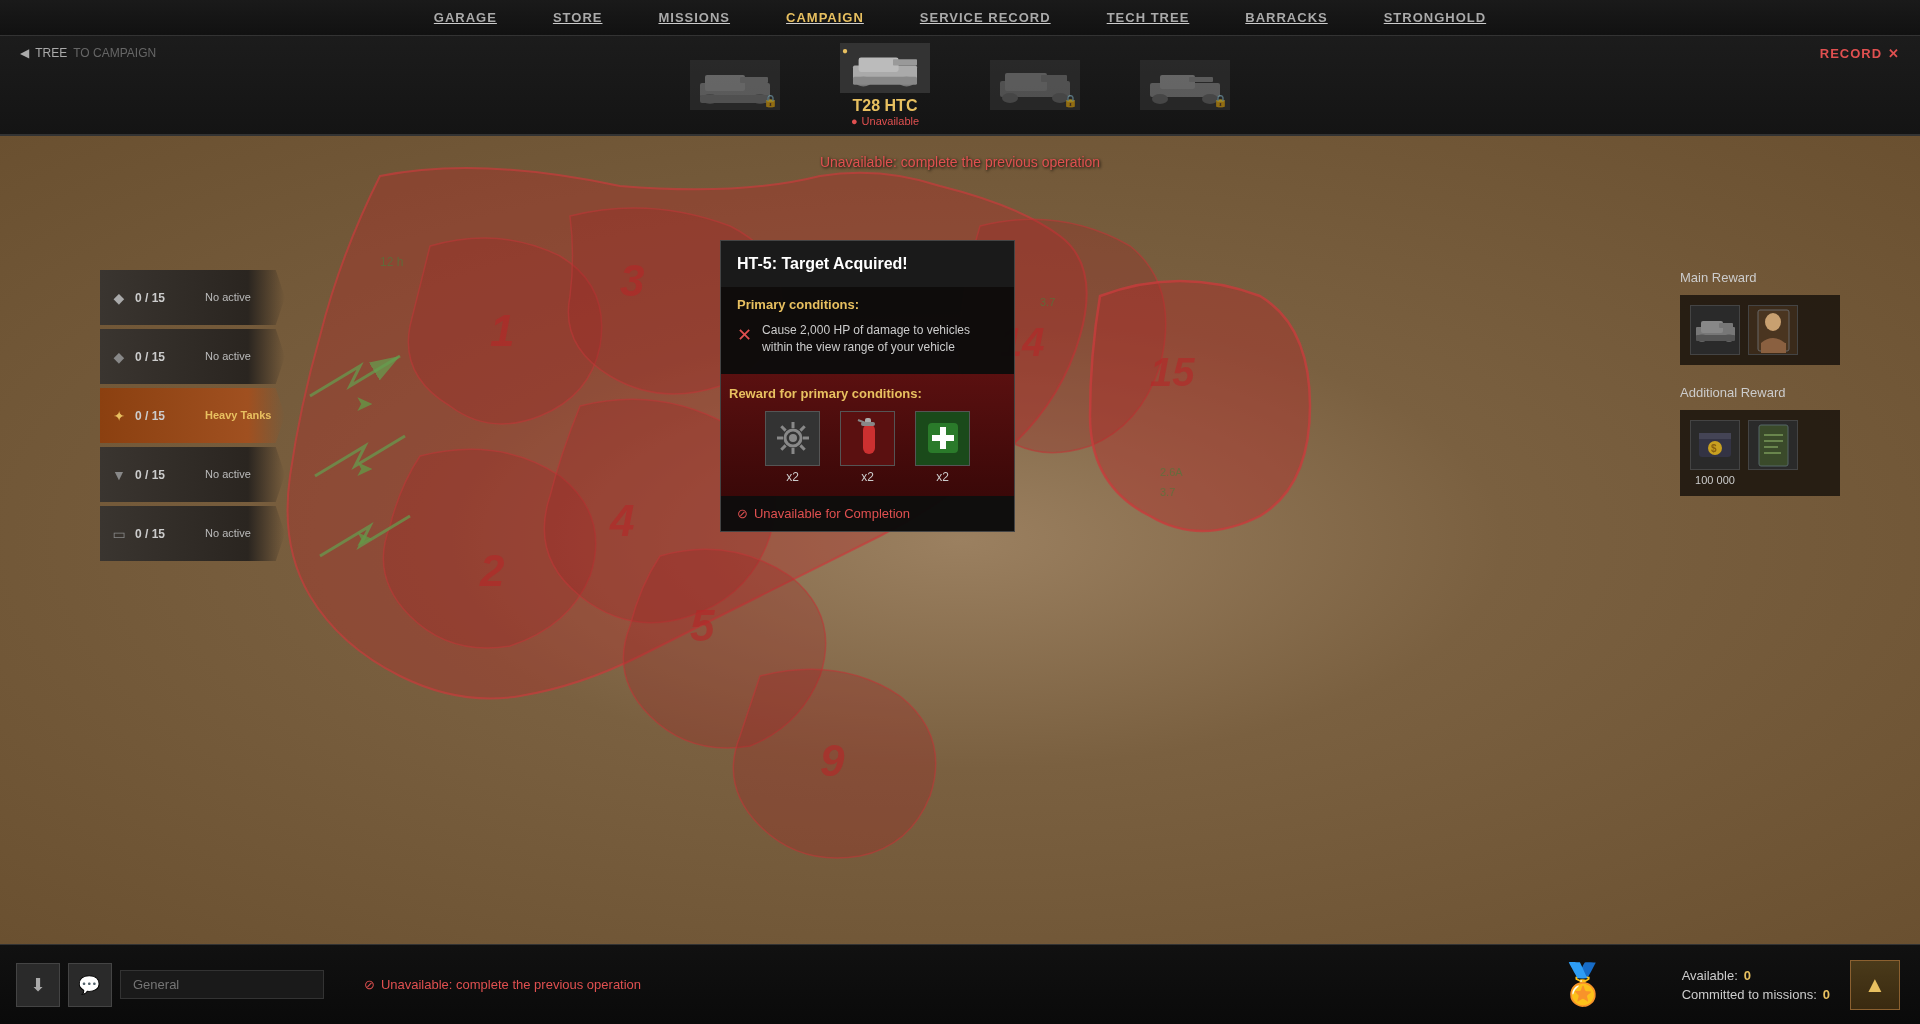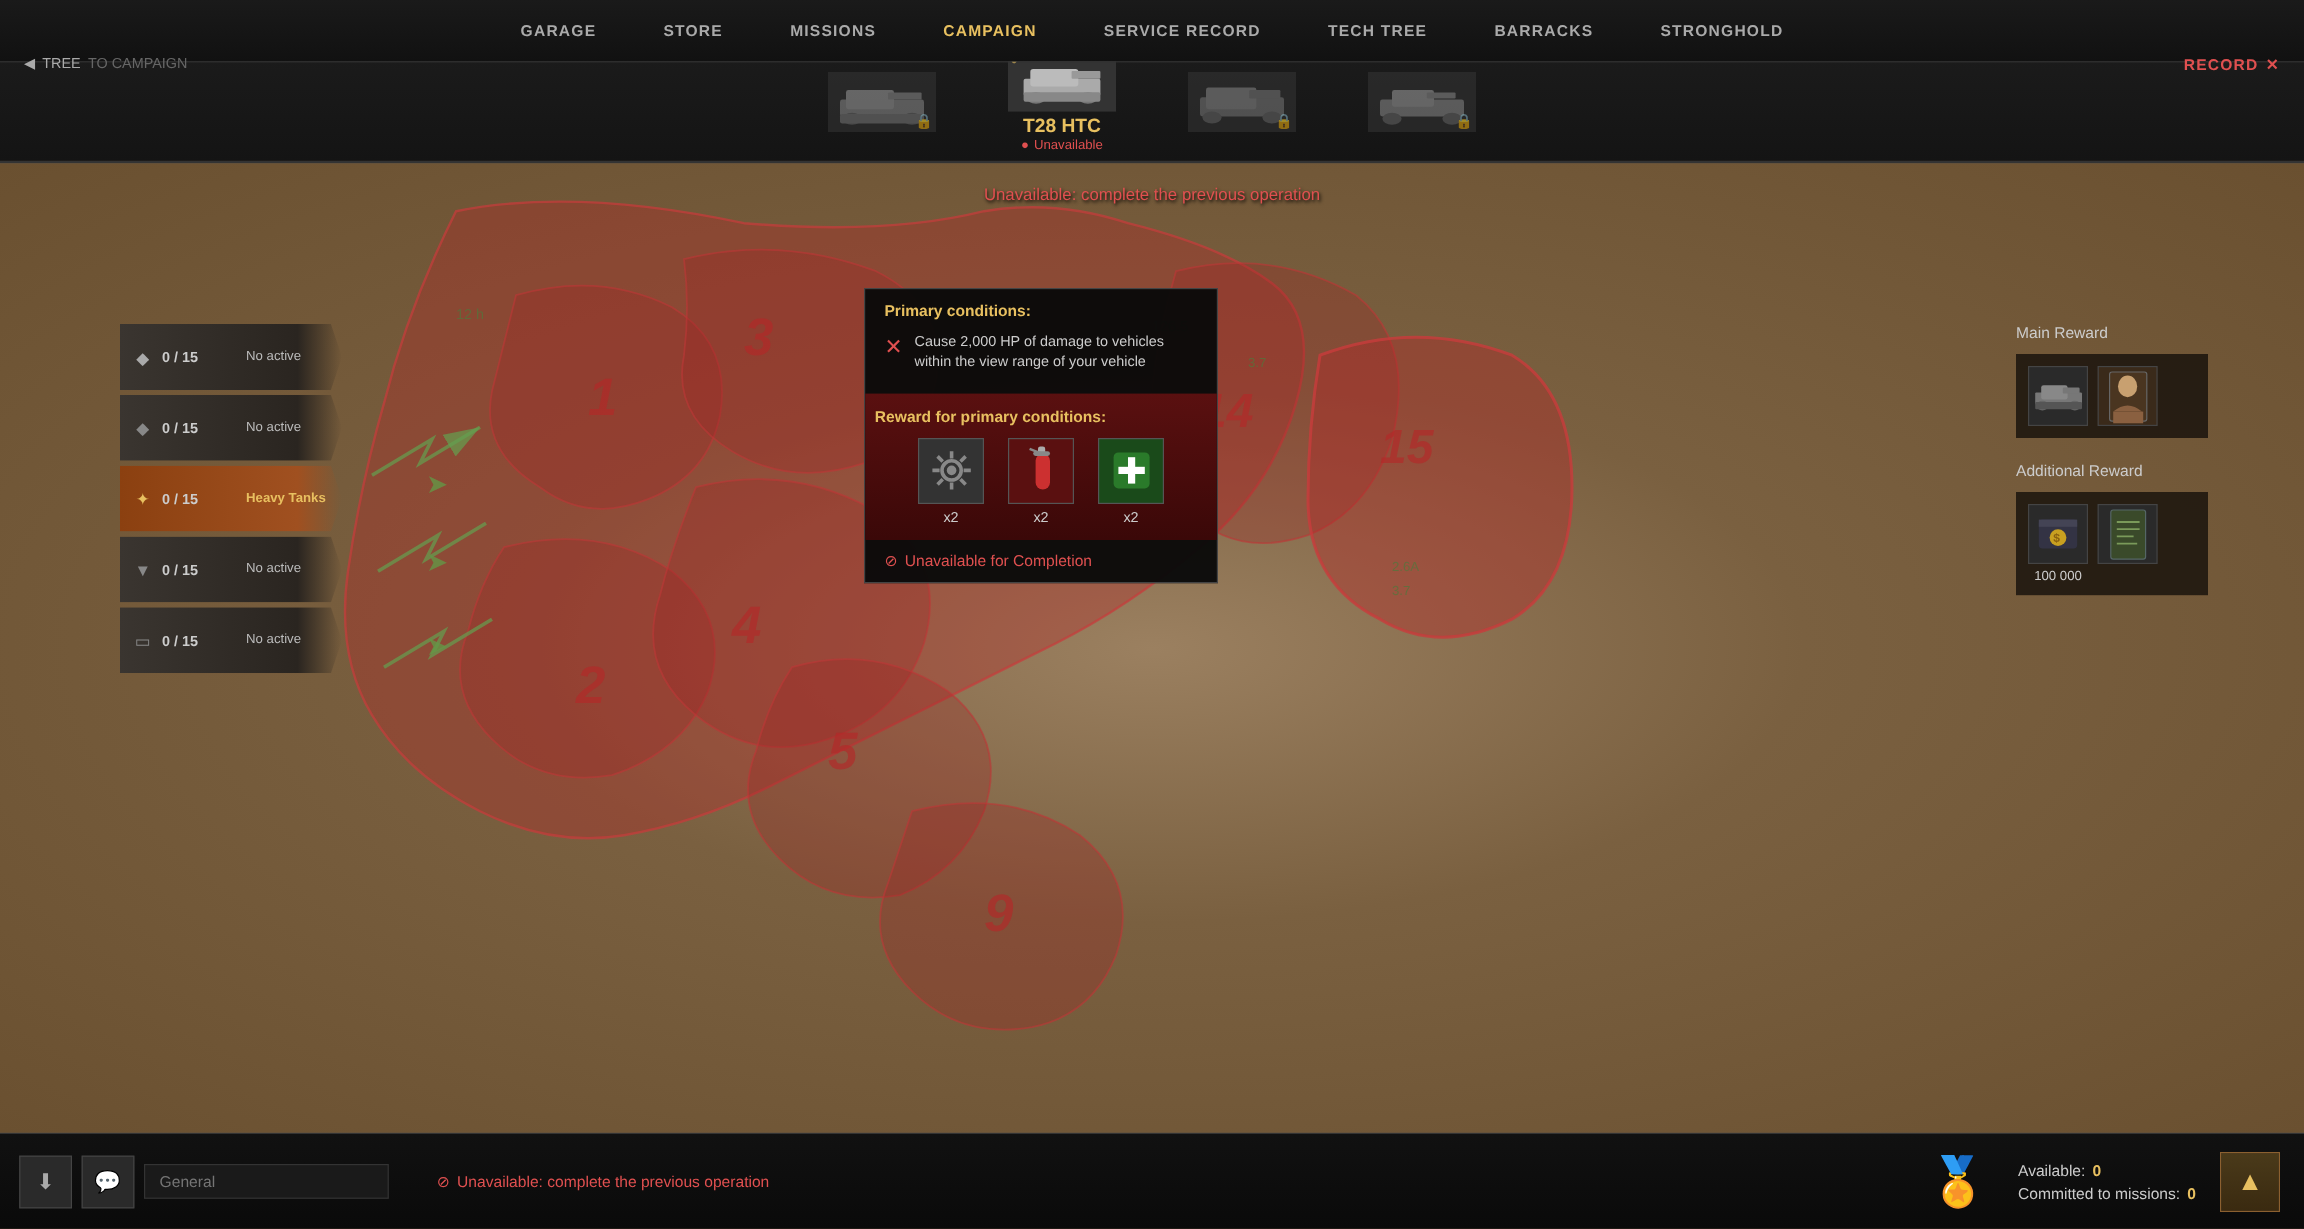--- a/index.html
+++ b/index.html
@@ -12,28 +12,29 @@
       color: #ccc;
       position: relative;
     }
 
     
     .top-nav {
       position: absolute;
       top: 0;
       left: 0;
       right: 0;
-      height: 52px;
+      height: 36px;
       background: linear-gradient(180deg, #1a1a1a 0%, #111 100%);
       display: flex;
       align-items: center;
       justify-content: center;
       gap: 40px;
       z-index: 100;
       border-bottom: 1px solid #333;
+      text-decoration: underline;
     }
     .nav-item {
       color: #aaa;
       font-size: 13px;
       font-weight: bold;
       letter-spacing: 1px;
       text-transform: uppercase;
       cursor: pointer;
       padding: 4px 8px;
     }
@@ -414,20 +415,21 @@
       display: flex;
       flex-direction: column;
       gap: 4px;
     }
     .avail-line {
       color: #ccc;
       font-size: 13px;
       display: flex;
       align-items: center;
       gap: 6px;
+      margin-left: 48px;
     }
     .avail-count {
       color: #e8c060;
       font-weight: bold;
     }
     .bottom-action-btn {
       width: 50px;
       height: 50px;
       background: linear-gradient(180deg, #4a3a1a 0%, #3a2a10 100%);
       border: 1px solid #8b6030;
@@ -641,20 +643,21 @@
       <div class="mission-icon" style="color:#888;">▭</div>
       <div class="mission-info">
         <span class="mission-progress">0 / 15</span>
         <span class="mission-label">No active</span>
       </div>
     </div>
   </div>
 </div>
 
 <div class="mission-popup">
+  <div class="popup-title">HT-5: Target Acquired!</div>
 
   <div class="popup-section">
     <div class="popup-section-title">Primary conditions:</div>
     <div class="popup-condition">
       <div class="condition-icon">✕</div>
       <div class="condition-text">Cause 2,000 HP of damage to vehicles within the view range of your vehicle</div>
     </div>
   </div>
 
   <div class="popup-reward-section">

